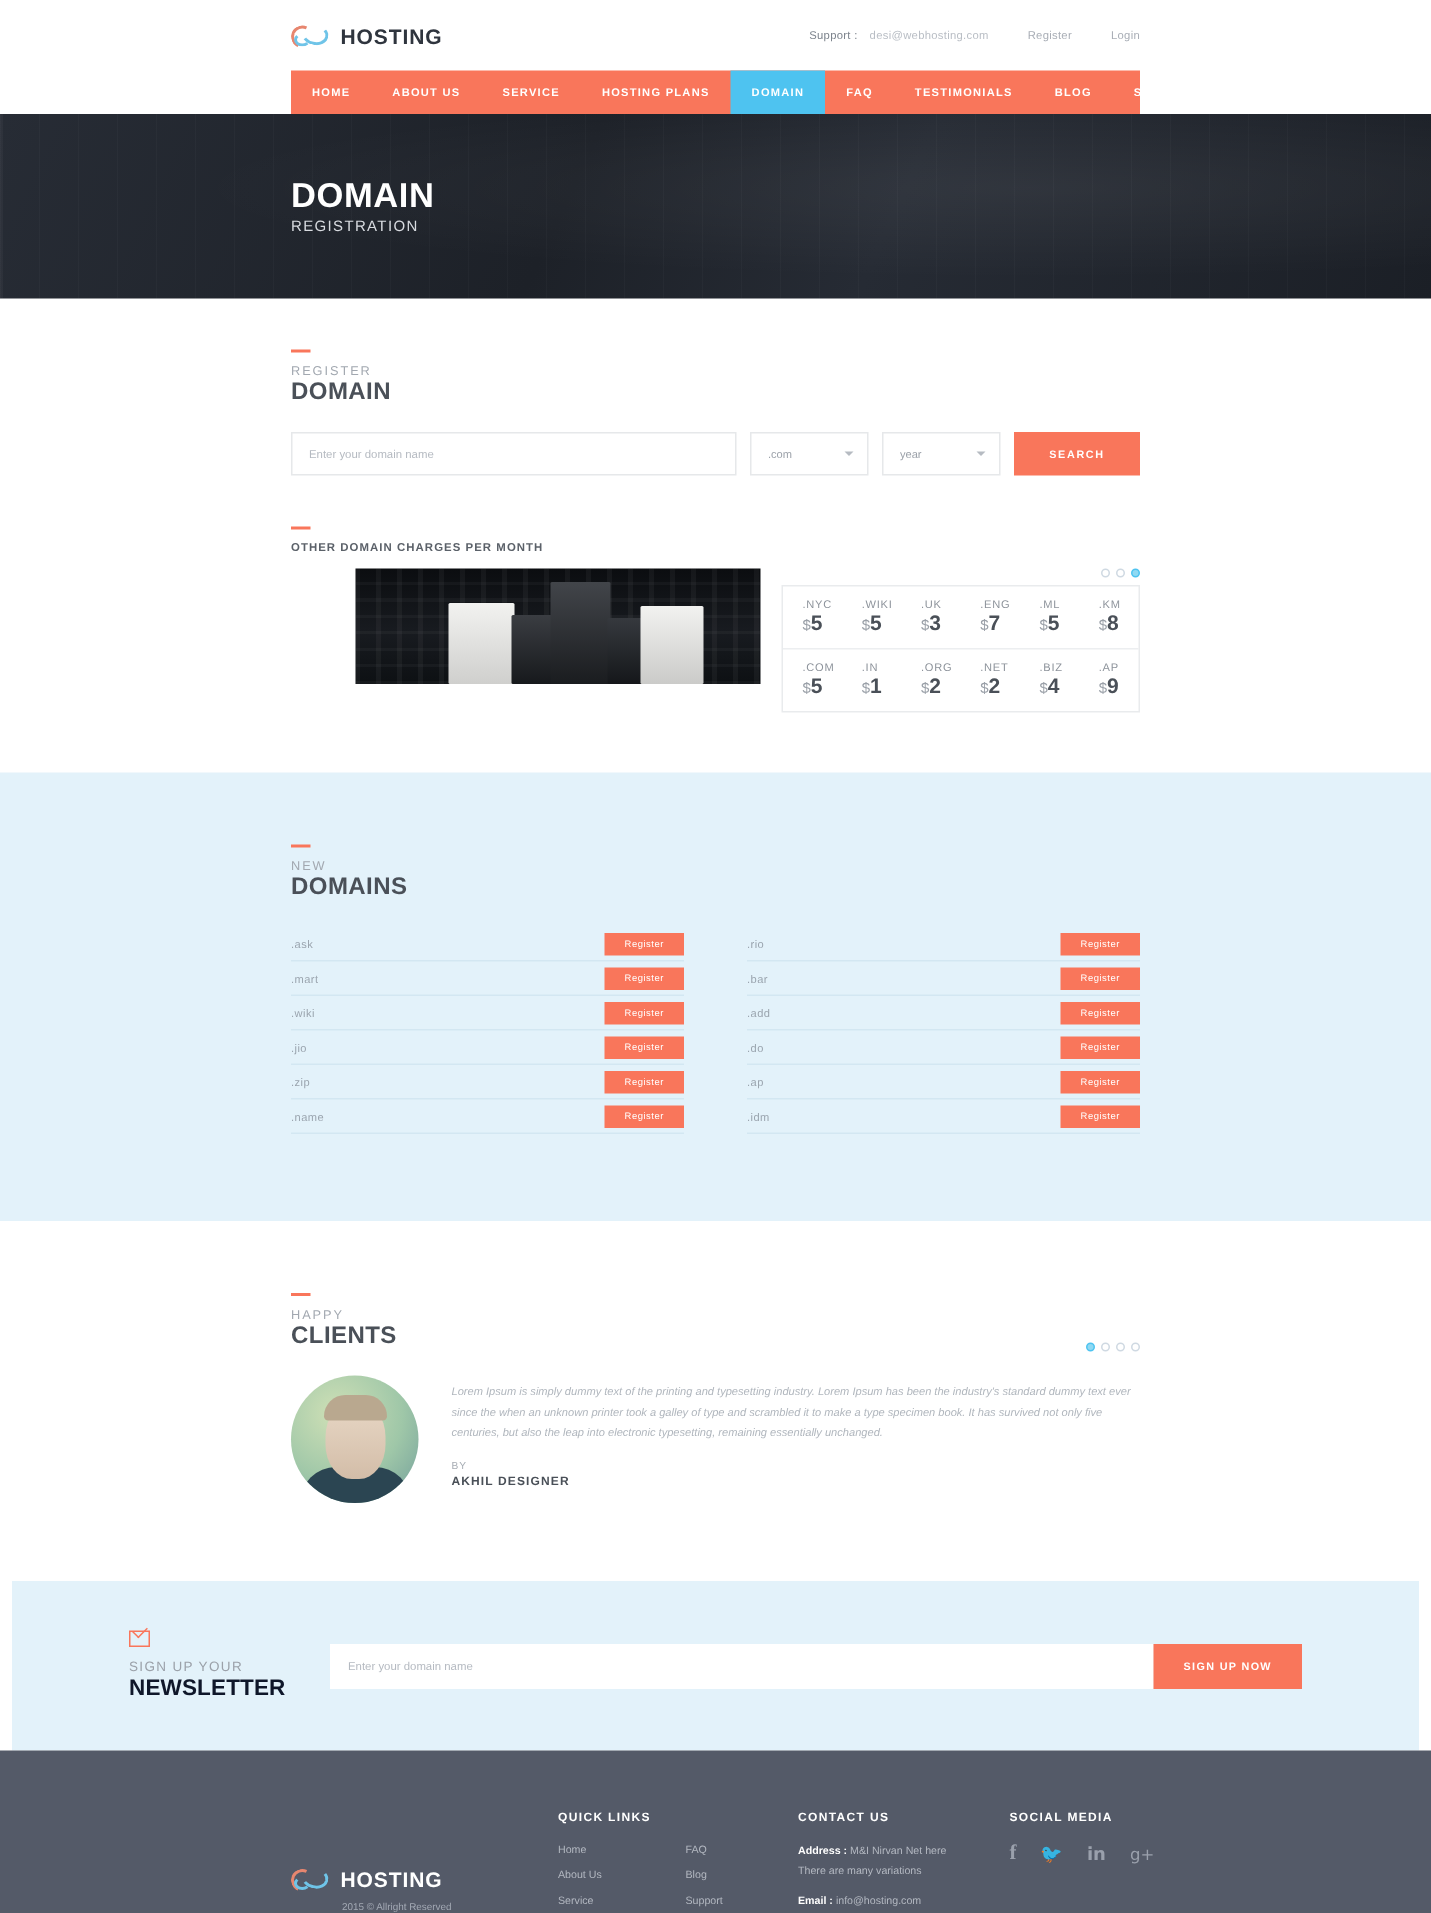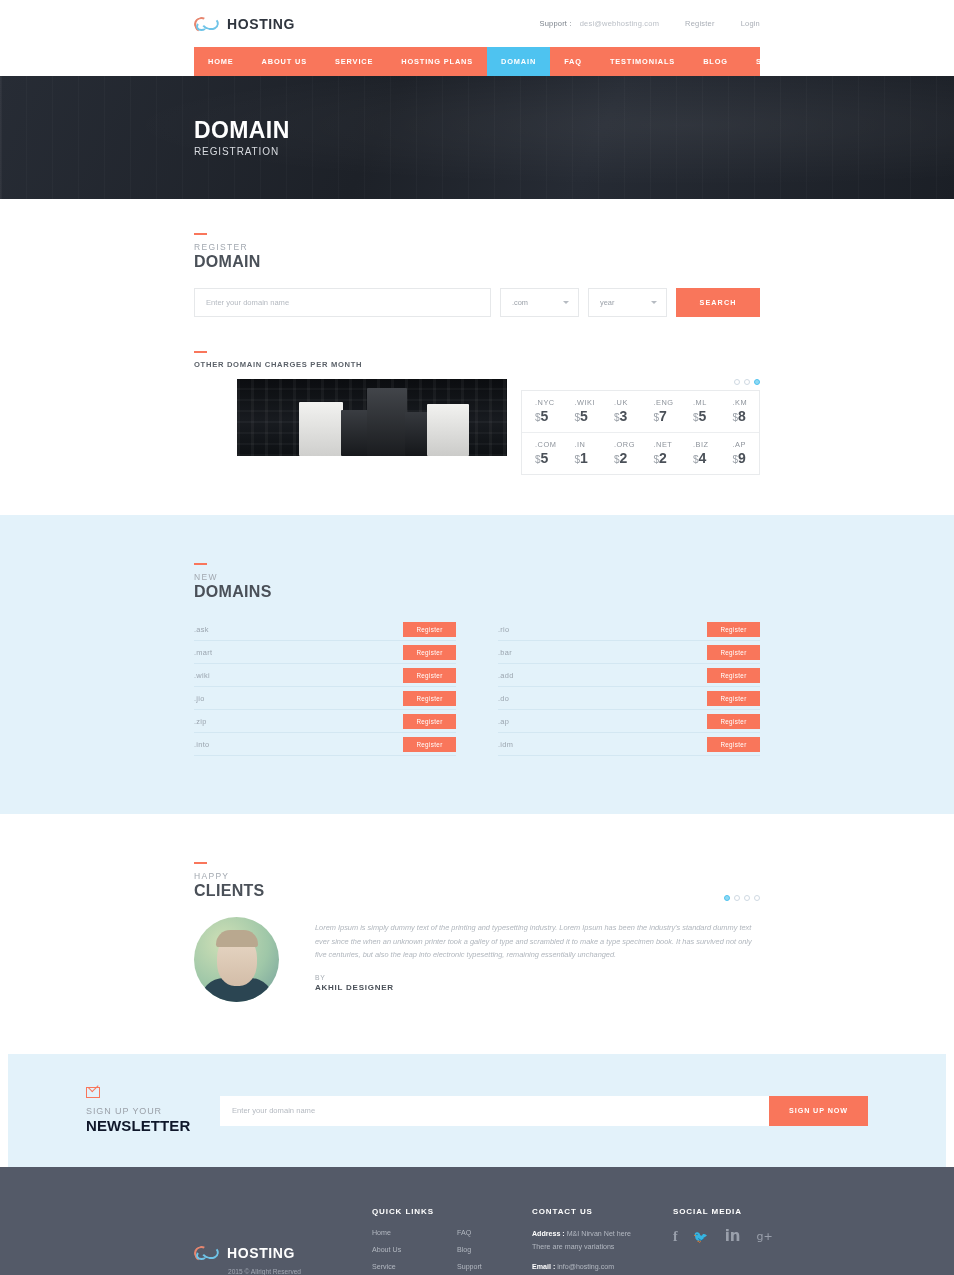--- a/index.html
+++ b/index.html
@@ -170,21 +170,21 @@
   }
   .dom-name { font-size: 7.4px; color: #9aa4ae; letter-spacing: .3px; }
   .dom-btn {
     background: #f9765b; color: #fff; border: 0;
     font-family: inherit; font-size: 6.3px; letter-spacing: .35px;
     width: 53px; height: 15px; cursor: pointer;
   }
 
   
   .clients-sec { background: #fff; padding: 48px 194px 52px; }
-  .client-body { display: flex; gap: 36px; align-items: flex-start; position: relative; }
+  .client-body { display: flex; gap: 22px; align-items: flex-start; position: relative; }
   .client-dots {
     position: absolute; right: 0; top: -22px; display: flex; gap: 4px;
   }
   .avatar {
     width: 85px; height: 85px; border-radius: 50%; flex: none; overflow: hidden;
     background: radial-gradient(circle at 35% 30%, #cfe0b6, #9fc7a8 55%, #6f9b9a 100%);
     position: relative;
   }
   .avatar .face {
     position: absolute; left: 50%; top: 20%; transform: translateX(-50%);
@@ -488,21 +488,21 @@
       </div>
       <div class="dom-row">
         <span class="dom-name">.zip</span>
         <button class="dom-btn">Register</button>
       </div>
       <div class="dom-row">
         <span class="dom-name">.ap</span>
         <button class="dom-btn">Register</button>
       </div>
       <div class="dom-row">
-        <span class="dom-name">.into</span>
+        <span class="dom-name">.name</span>
         <button class="dom-btn">Register</button>
       </div>
       <div class="dom-row">
         <span class="dom-name">.idm</span>
         <button class="dom-btn">Register</button>
       </div>
     </div>
   </section>
 
   <section class="clients-sec">
@@ -588,19 +588,19 @@
         <span>info@hosting.com</span>
       </div>
 
     </div>
 
     <div class="f-col social">
       <div class="f-head">SOCIAL MEDIA</div>
       <div class="f-social">
         <span style="font-weight:bold;font-family:'Liberation Serif',serif;">f</span>
         <span style="font-size:12px;">🐦</span>
-        <span style="font-size:15px;font-weight:bold;text-align:center;">in</span>
+        <span style="font-size:12px;font-weight:bold;text-align:center;">in</span>
         <span style="font-size:11px;">g+</span>
       </div>
     </div>
   </footer>
 
 </div>
 
 </body></html>

